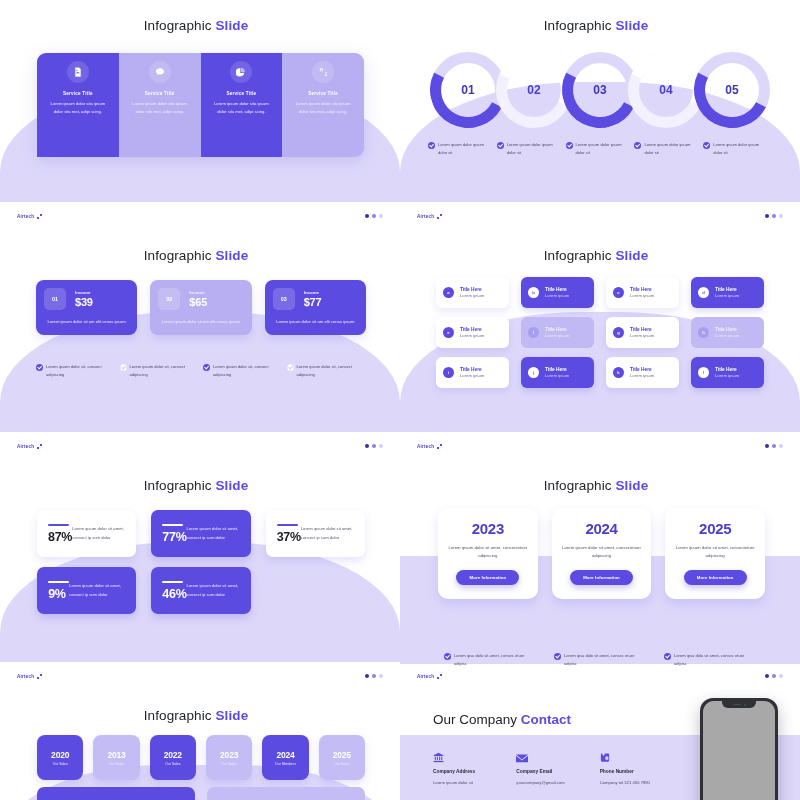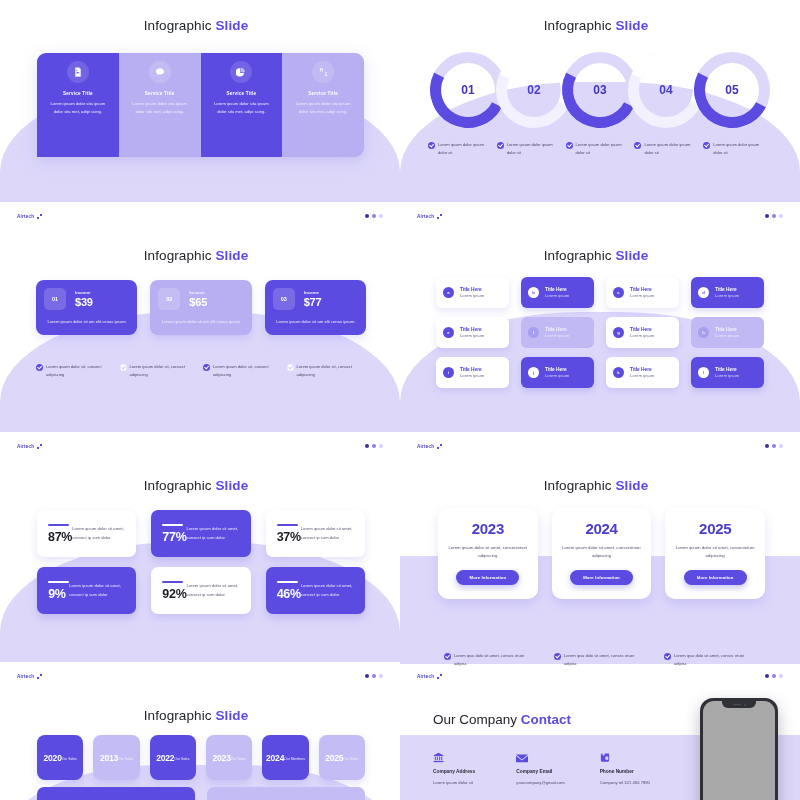--- a/index.html
+++ b/index.html
@@ -212,21 +212,21 @@
     cursor: pointer; letter-spacing:.1px;
     box-shadow: 0 3px 6px rgba(90,75,224,.33);
   }
   .yr-chk { position: absolute; left: 44px; top: 192px; width: 330px; display: flex; }
   .yr-chk .chk-item { flex: 1; padding-right: 22px; }
 
   
   .chip-row { position: absolute; left: 37px; top: 45px; width: 328px; display: flex; gap: 10px; }
   .chip {
     flex: 1; height: 45px; border-radius: 8px;
-    display:flex; flex-direction:row; align-items:center; justify-content:center;
+    display:flex; flex-direction:column; align-items:center; justify-content:center;
     box-shadow: 0 4px 8px rgba(90,75,224,.15);
   }
   .chip.d { background:#5b4be0; }
   .chip.l { background:#c4bdf5; }
   .chip-y { font-size: 8.5px; font-weight: 700; color:#fff; letter-spacing:-.2px; }
   .chip-s { font-size: 3.4px; color:#eceafd; margin-top: 2px; }
   .bar-row { position: absolute; left: 37px; top: 97px; width: 328px; display: flex; gap: 12px; }
   .bar-row div { flex:1; height: 20px; border-radius: 7px; }
   .bar-row div:nth-child(1){ background:#5b4be0; }
   .bar-row div:nth-child(2){ background:#c4bdf5; }
@@ -609,27 +609,20 @@
             <div>
               <div class="pbar"></div>
               <div class="pval">37%</div>
             </div>
             <div class="ptxt">Lorem ipsum dolor sit amet, consect ip sum dolor</div>
           </div>
         <div class="pcard d">
             <div>
               <div class="pbar"></div>
               <div class="pval">9%</div>
-            </div>
-            <div class="ptxt">Lorem ipsum dolor sit amet, consect ip sum dolor</div>
-          </div>
-        <div class="pcard w">
-            <div>
-              <div class="pbar"></div>
-              <div class="pval">92%</div>
             </div>
             <div class="ptxt">Lorem ipsum dolor sit amet, consect ip sum dolor</div>
           </div>
         <div class="pcard d">
             <div>
               <div class="pbar"></div>
               <div class="pval">46%</div>
             </div>
             <div class="ptxt">Lorem ipsum dolor sit amet, consect ip sum dolor</div>
           </div>

